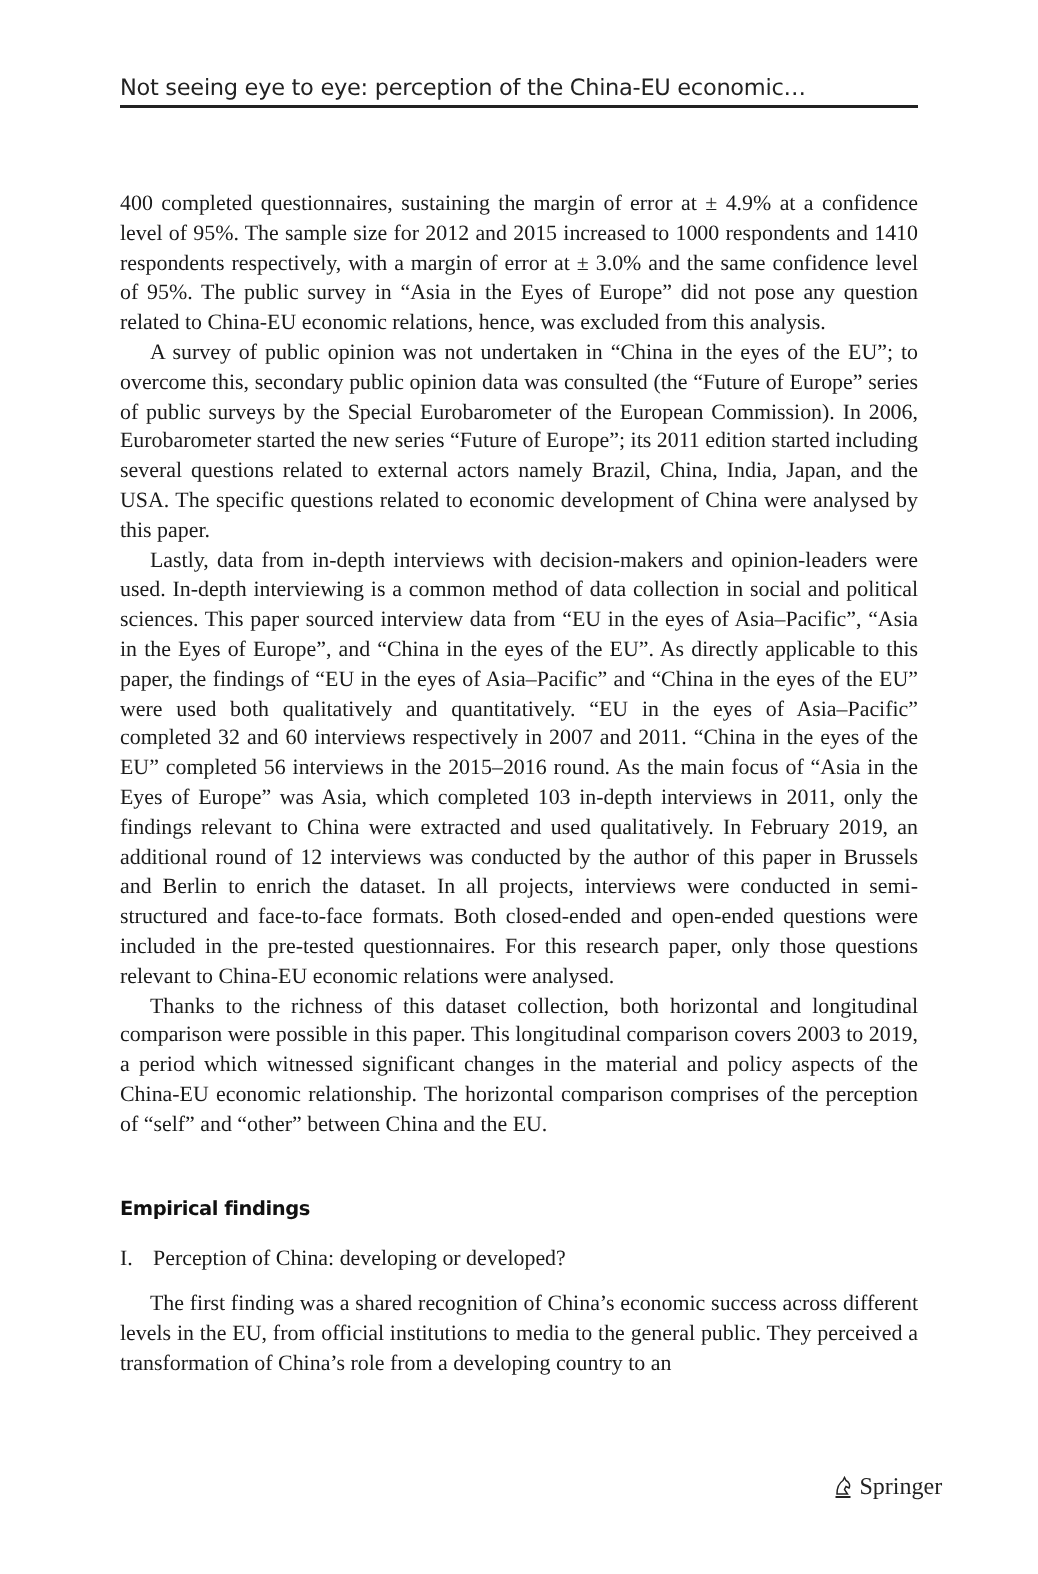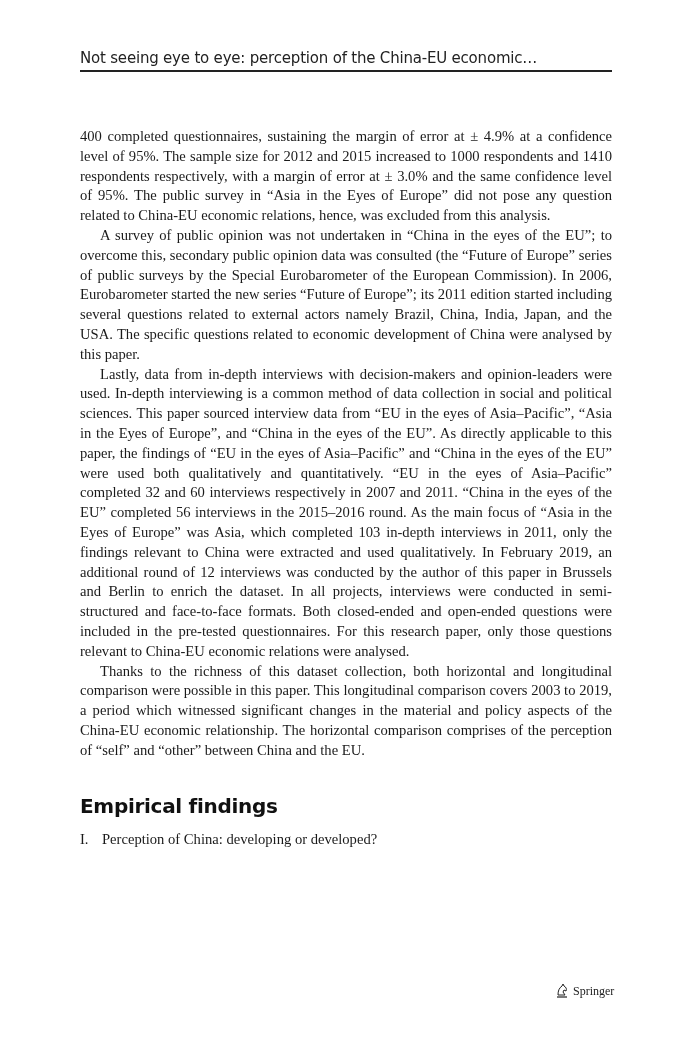--- a/index.html
+++ b/index.html
@@ -13,30 +13,30 @@
       position: absolute; left: 80px; top: 70px; width: 532px; height: 2px; background: #222;
     }
     .body-text {
       position: absolute; left: 80px; top: 84px; width: 532px;
       font-family: "Liberation Serif", serif; font-size: 14.6px; line-height: 19.8px;
       text-align: justify; hyphens: manual; margin-top: 43px;
     }
     .body-text p { margin: 0; }
     .body-text p.indent { text-indent: 20px; }
     .section-heading {
-      font-family: "DejaVu Sans", sans-serif; font-weight: bold; font-size: 20px;
+      font-family: "DejaVu Sans", sans-serif; font-weight: bold; font-size: 13px;
       letter-spacing: -0.3px; margin: 36px 0 14px 0; color: #111;
     }
     .list-item { margin: 10px 0 10px 0 !important; display: flex; }
     .list-item .num { width: 22px; flex: none; }
     .after-list { margin-top: 0 !important; }
     .footer-brand {
       position: absolute; left: 555px; top: 983px;
       display: flex; align-items: center; gap: 4px;
-      font-family: "Liberation Serif", serif; font-size: 12px; color: #222;
+      font-family: "Liberation Serif", serif; font-size: 16px; color: #222;
     }
     .footer-brand svg { width: 14px; height: 16px; }
   </style>
 </head>
 <body>
 
 <div class="running-head">Not seeing eye to eye: perception of the China-EU economic…</div>
 <div class="head-rule"></div>
 
 <div class="body-text">
@@ -46,20 +46,21 @@
   <p class="indent">Thanks to the richness of this dataset collection, both horizontal and longitudinal comparison were possible in this paper. This longitudinal comparison covers 2003 to 2019, a period which witnessed significant changes in the material and policy aspects of the China-EU economic relationship. The horizontal comparison com­prises of the perception of “self” and “other” between China and the EU.</p>
 
   <div class="section-heading">Empirical findings</div>
 
 
   <p class="list-item">
     <span class="num">I.</span>
     <span>Perception of China: developing or developed?</span>
   </p>
 
+  <p class="indent after-list">The first finding was a shared recognition of China’s economic success across different levels in the EU, from official institutions to media to the general public. They perceived a transformation of China’s role from a developing country to an</p>
 </div>
 
 <div class="footer-brand">
   <svg viewBox="0 0 14 16">
     <path d="M3 12 C3 8 4 5 7 3 L8 1 L9 3 C11 4 12 6 11 8 L9 7 L8 9 L10 12 Z" fill="none" stroke="#222" stroke-width="1"></path>
     <line x1="2" y1="14" x2="12" y2="14" stroke="#222" stroke-width="1.2"></line>
   </svg>
   <span>Springer</span>
 </div>
 

